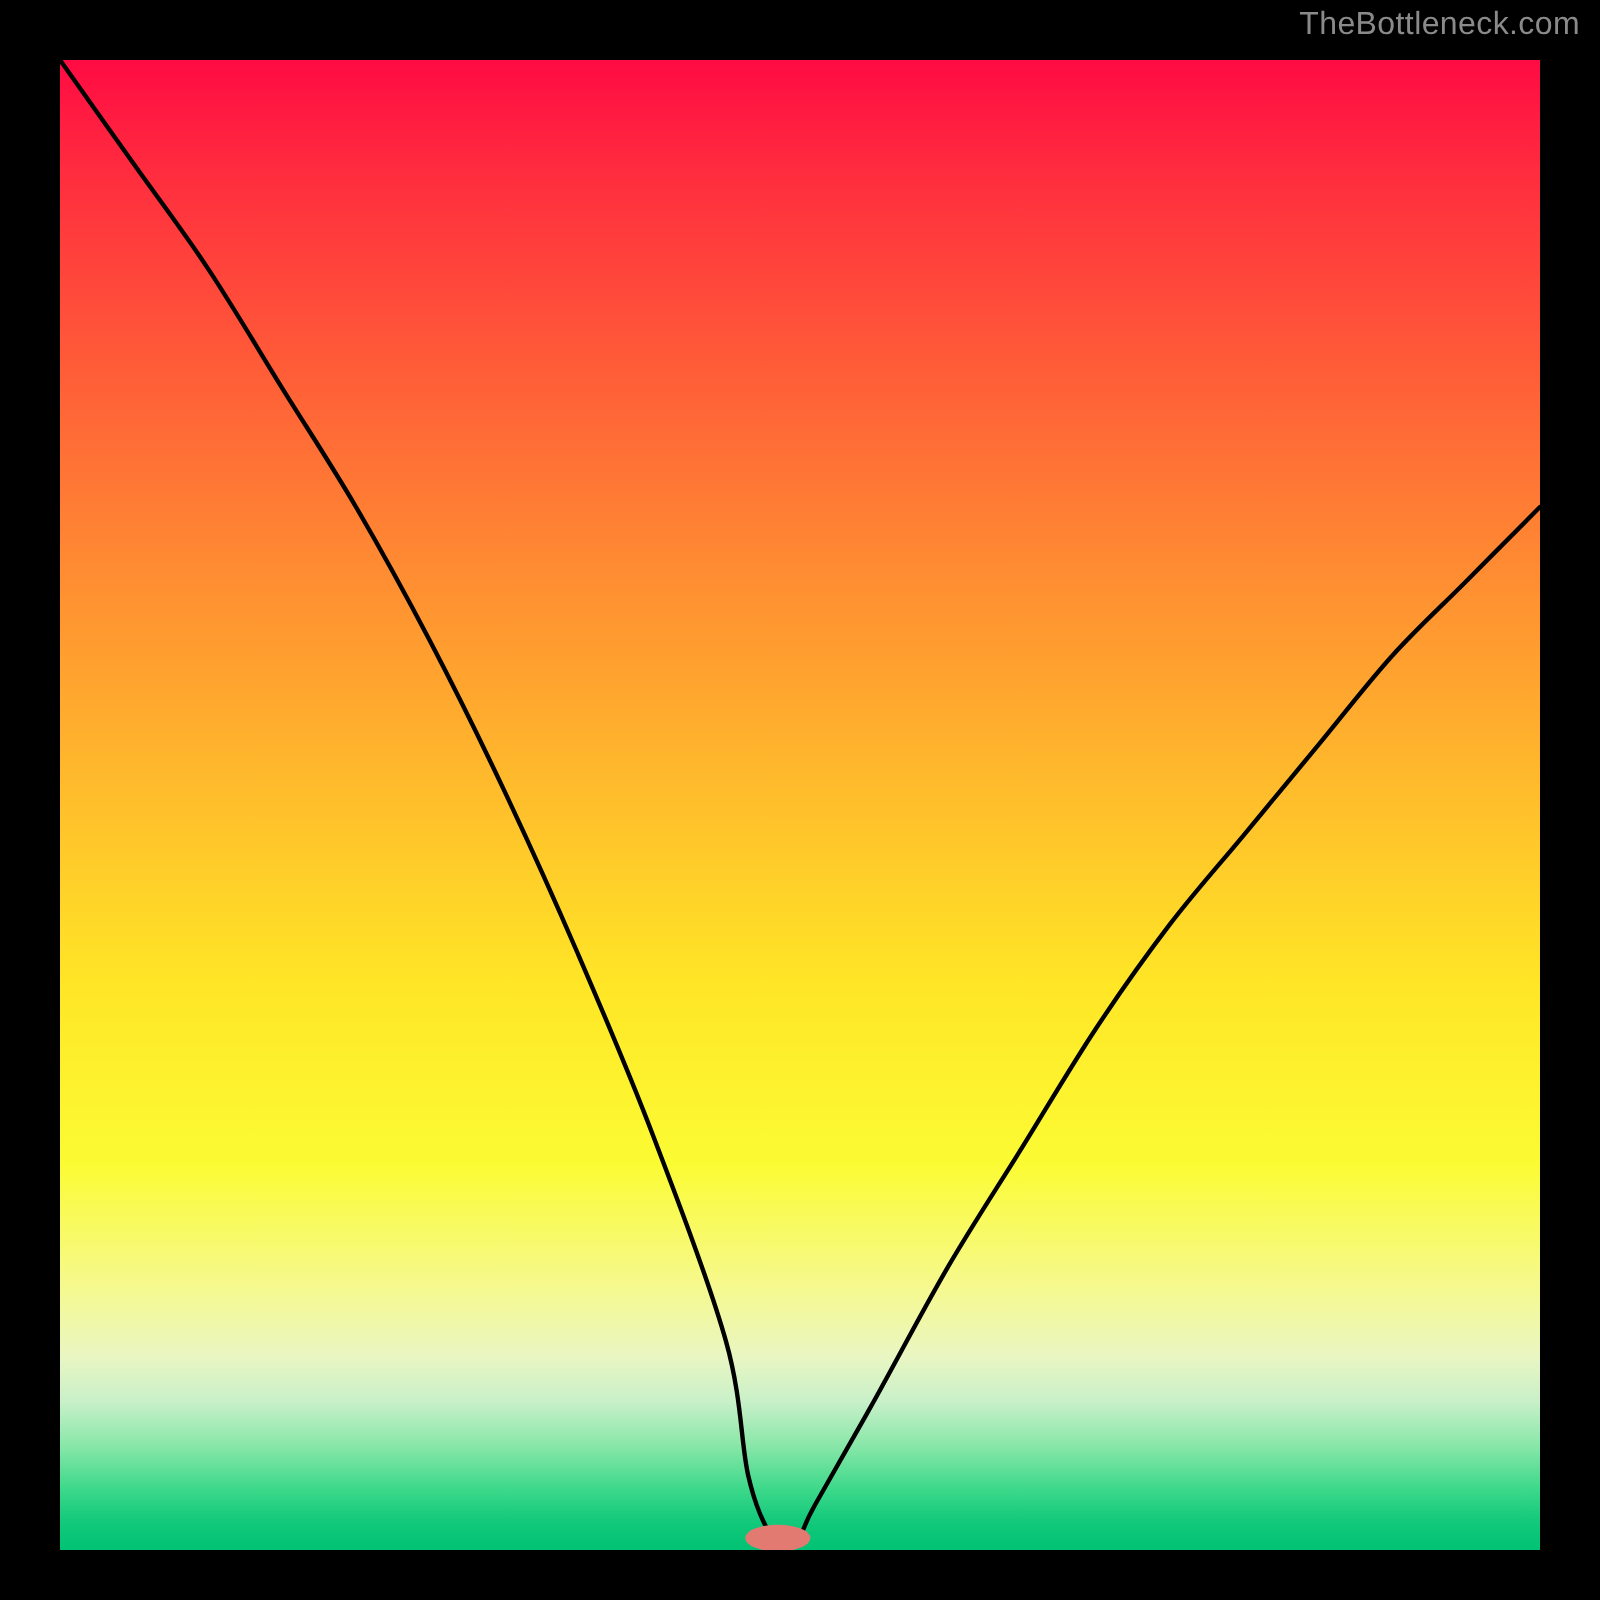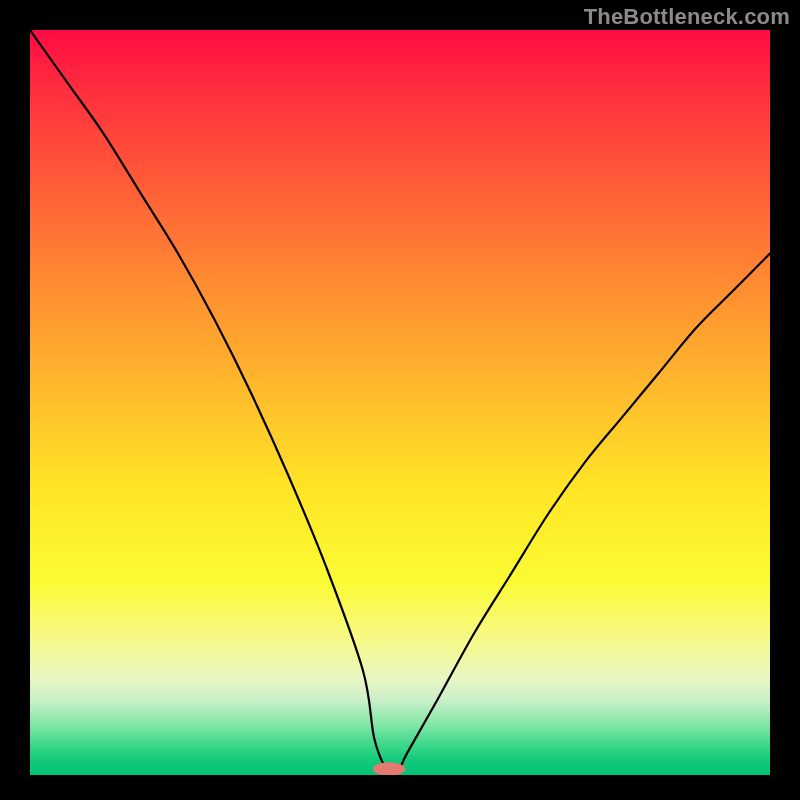--- a/index.html
+++ b/index.html
@@ -58,22 +58,22 @@
   }
   .marker {
     fill: #e37a72;
     stroke: none;
   }
   .watermark {
     position: absolute;
     top: 4px;
     right: 10px;
     color: #8a8a8a;
-    font-size: 22px;
-    font-weight: 700;
+    font-size: 16px;
+    font-weight: 400;
     letter-spacing: 0.2px;
     user-select: none;
   }
 </style>
 </head>
 <body>
 
 <div class="frame">
   <div class="plot-area">
     <svg class="plot-svg" viewBox="0 0 740 745" preserveAspectRatio="none">

